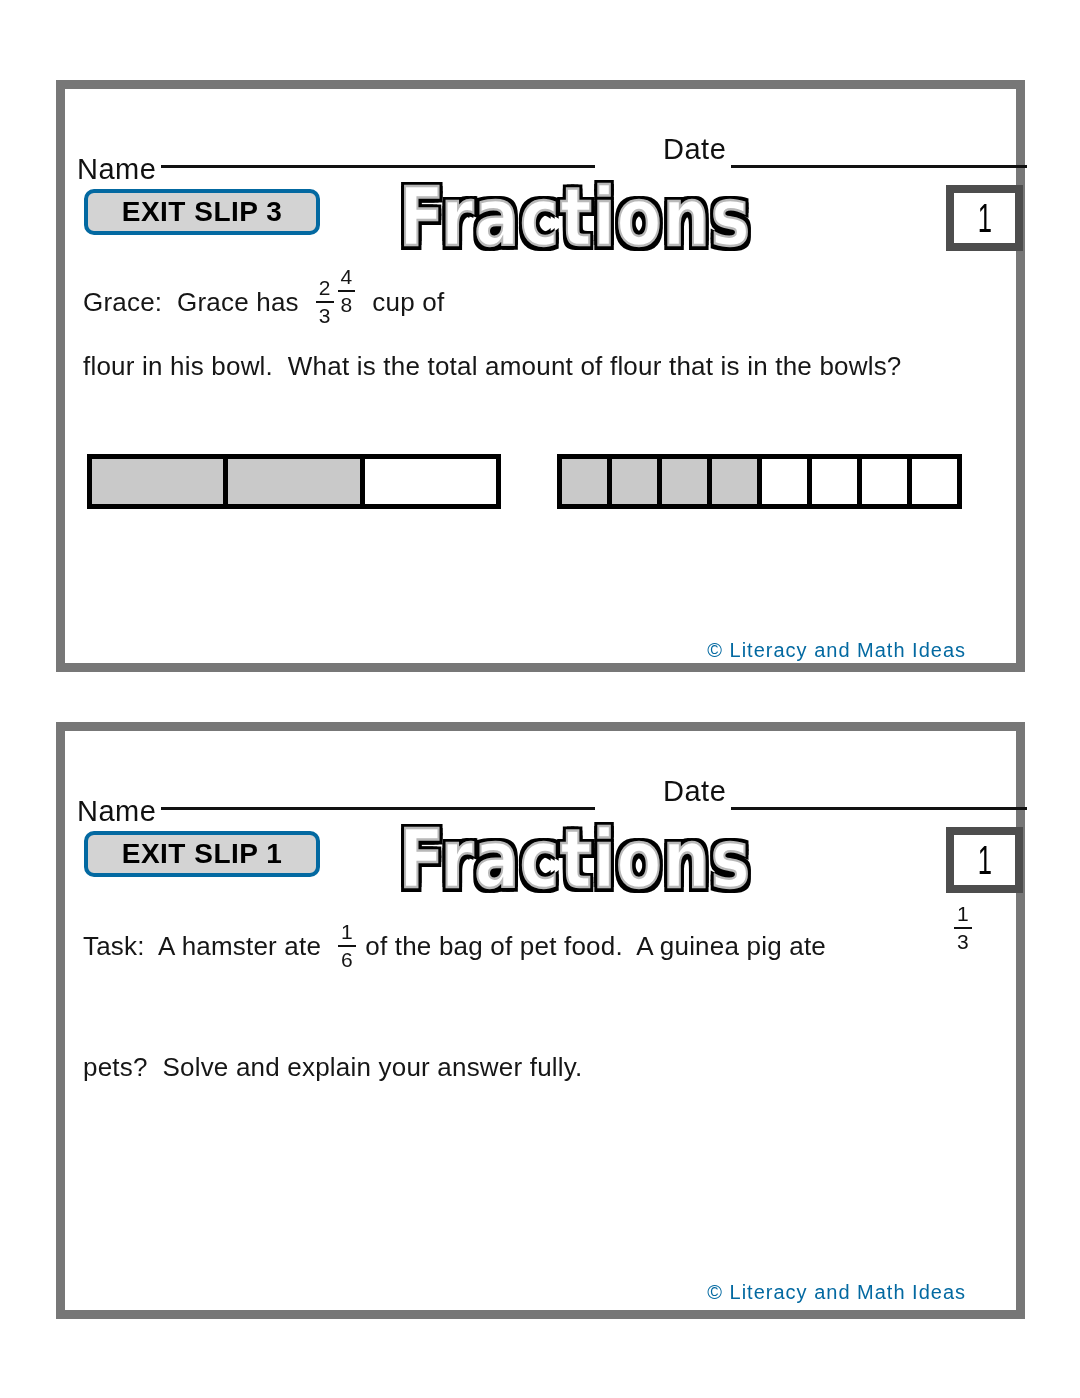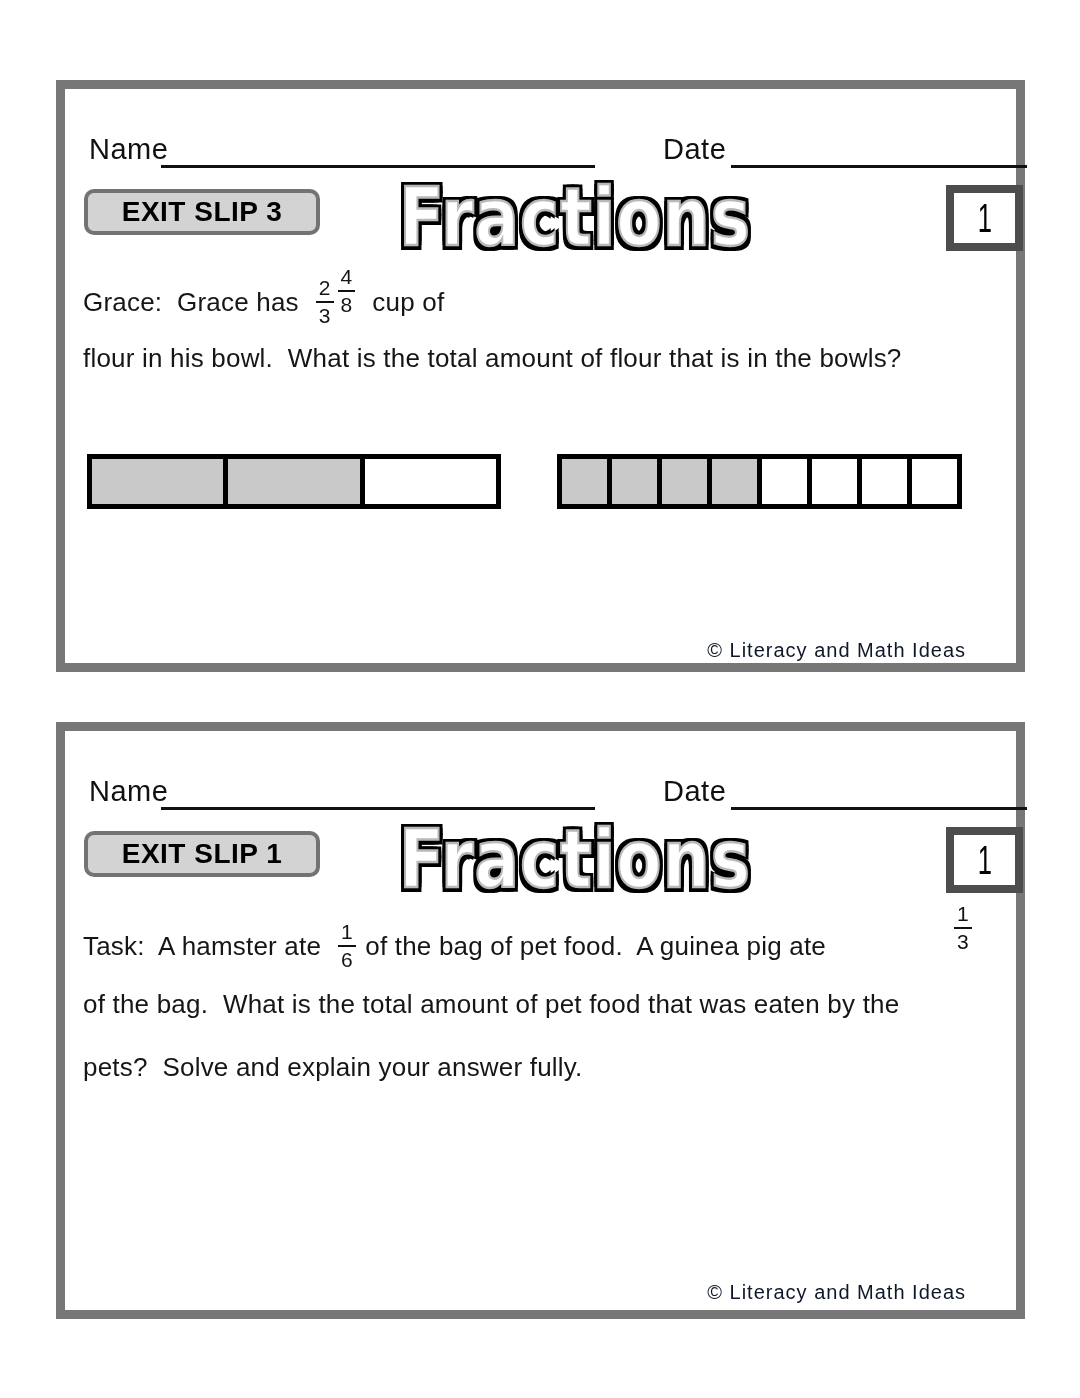--- a/index.html
+++ b/index.html
@@ -15,29 +15,29 @@
     border: 9px solid #777777; background: #ffffff; box-sizing: border-box;
   }
   .slip-1 { top: 80px;  height: 592px; }
   .slip-2 { top: 722px; height: 597px; }
 
   .hand { font-family: "Liberation Sans", "DejaVu Sans", sans-serif; }
 
   .name-label, .date-label {
     position: absolute; top: 44px; font-size: 29px; letter-spacing: 0.5px;
   }
-  .name-label { left: 24px; }
+  .name-label { left: 12px; margin-top: 20px; }
   .date-label { left: 598px; text-align: center; }
   .write-line { position: absolute; top: 76px; height: 0; border-bottom: 3px solid #111; }
   .name-line { left: 96px;  width: 434px; }
   .date-line { left: 666px; width: 296px; }
 
   .badge {
     position: absolute; left: 19px; top: 100px; width: 236px; height: 46px;
-    background: #d3d3d3; border: 4px solid #737373; border-radius: 10px;
+    background: #d3d3d3; border: 4px solid #0369a1; border-radius: 10px;
     box-sizing: border-box; display: flex; align-items: center; justify-content: center;
     font-weight: bold; font-size: 28px; color: #000; letter-spacing: 0.5px;
   }
 
   .title {
     position: absolute; left: 260px; top: 82px; width: 500px;
     text-align: center; font-size: 66px; font-weight: bold;
     font-family: "DejaVu Sans", sans-serif;
     color: #ffffff;
     -webkit-text-stroke: 2px #b9b9b9;
@@ -77,21 +77,21 @@
     border: 5px solid #000; background: #fff; display: flex;
   }
   .bar-1 { left: 22px;  width: 414px; }
   .bar-2 { left: 492px; width: 405px; }
   .bar-cell { flex: 1; border-left: 5px solid #000; background: #fff; }
   .bar-cell:first-child { border-left: none; }
   .bar-cell.shaded { background: #c9c9c9; }
 
   .copyright {
     position: absolute; right: 50px; top: 550px; font-size: 20px;
-    letter-spacing: 1px; color: #0f172a;
+    letter-spacing: 1px; color: #0369a1;
   }
 </style>
 </head>
 <body>
 
 <div class="page">
 
   <section class="slip slip-1">
     <div class="name-label hand">Name</div>
     <div class="write-line name-line"></div>
@@ -109,21 +109,21 @@
       <span class="frac">
         <span class="num">2</span>
         <span class="den">3</span>
       </span>
       <span class="frac raised">
         <span class="num">4</span>
         <span class="den">8</span>
       </span>
       <span>  cup of</span>
     </div>
-    <div class="task-line" style="top:246px;">
+    <div class="task-line" style="top:254px;">
       <span>flour in his bowl.  What is the total amount of flour that is in the bowls?</span>
     </div>
 
     <div class="bar bar-1">
         <div class="bar-cell shaded"></div>
         <div class="bar-cell shaded"></div>
         <div class="bar-cell"></div>
       </div>
     <div class="bar bar-2">
         <div class="bar-cell shaded"></div>
@@ -157,23 +157,20 @@
     </span>
 
     <div class="task-line" style="top:192px;">
       <span>Task:  A hamster ate  </span>
       <span class="frac">
         <span class="num">1</span>
         <span class="den">6</span>
       </span>
       <span> of the bag of pet food.  A guinea pig ate</span>
     </div>
-    <div class="task-line" style="top:250px;">
-      <span>of the bag.  What is the total amount of pet food that was eaten by the</span>
-    </div>
     <div class="task-line" style="top:306px;align-items:flex-end;">
       <span>pets?  Solve and explain your answer fully.</span>
     </div>
 
     <div class="copyright hand">© Literacy and Math Ideas</div>
   </section>
 
 </div>
 
 </body></html>

